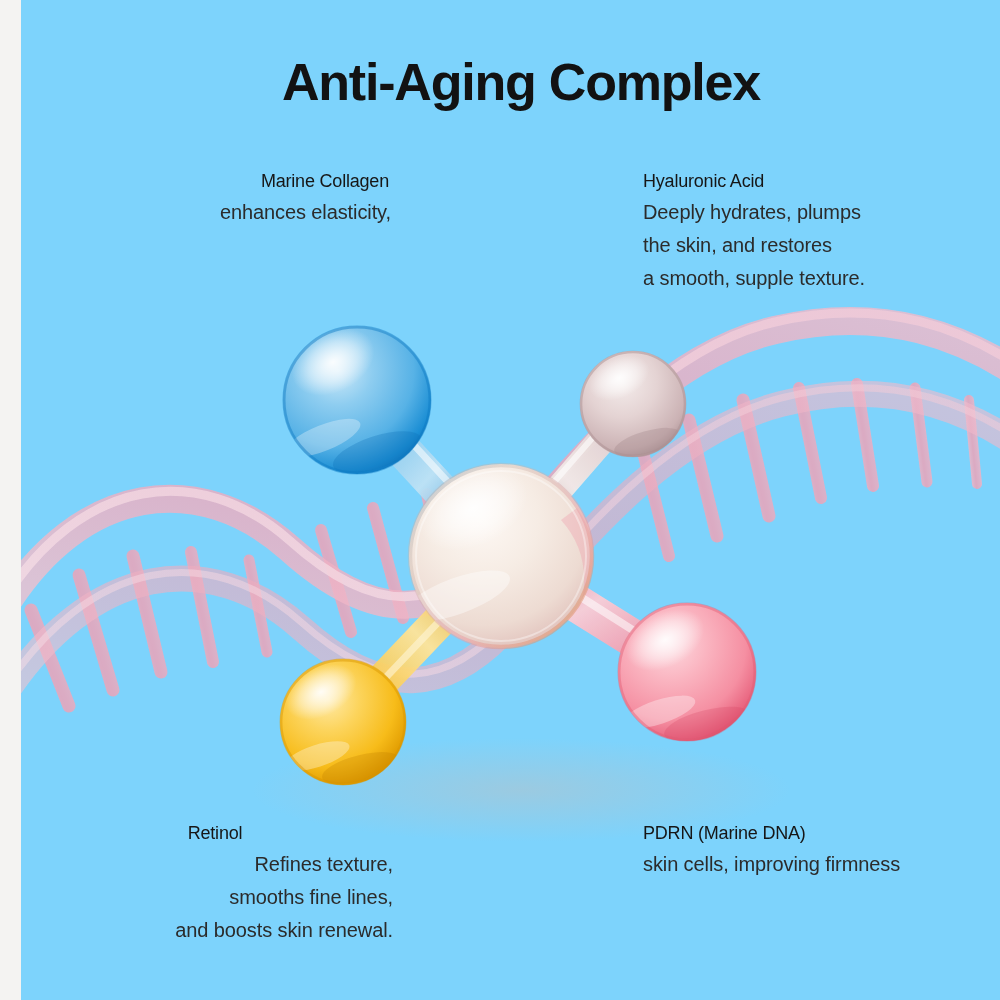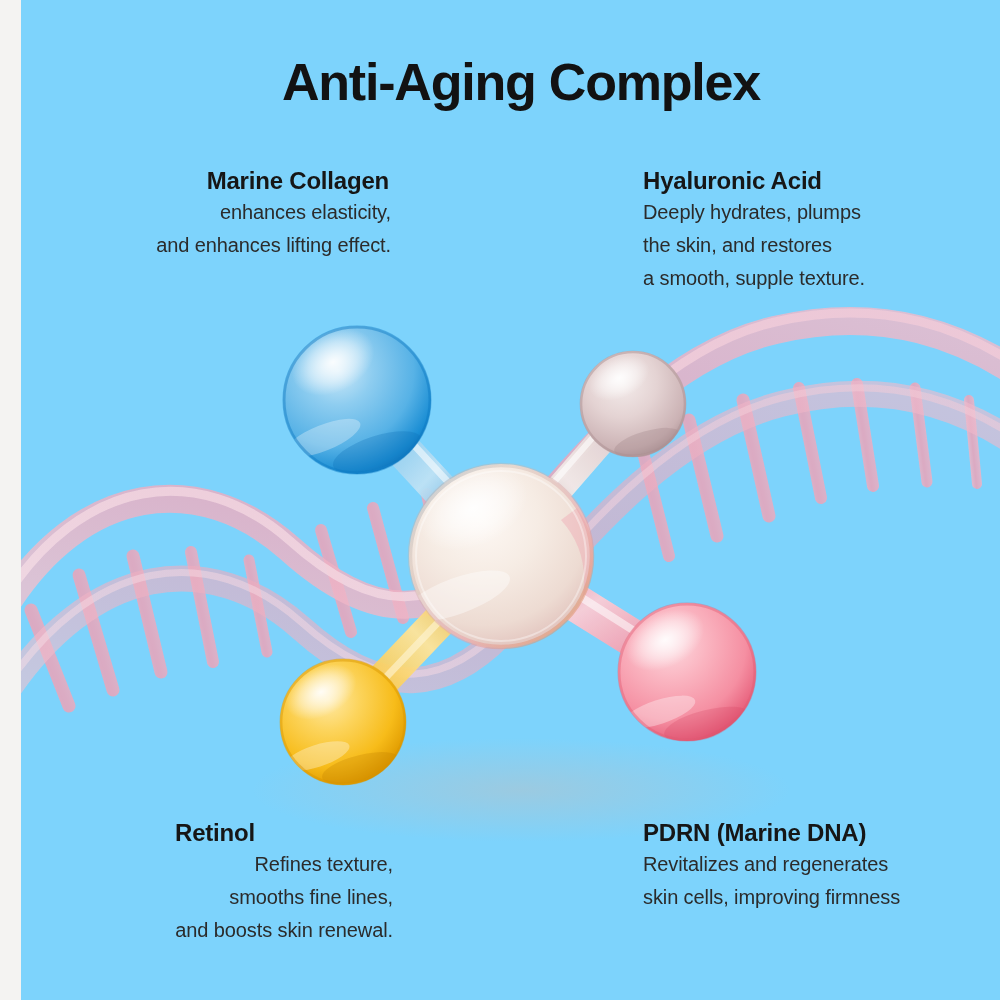--- a/index.html
+++ b/index.html
@@ -35,22 +35,22 @@
     font-weight:700;
     letter-spacing:-1.2px;
     color:#121212;
     white-space:nowrap;
   }
 
   
   .block { position:absolute; }
 
   .block .head {
-    font-size:24px;
-    font-weight:700;
+    font-size:18px;
+    font-weight:400;
     color:#161616;
     letter-spacing:-0.2px;
     line-height:30px;
     white-space:nowrap;
   }
   .block .body-line {
     font-size:20px;
     font-weight:300;
     color:#2b2b2b;
     line-height:33px;
@@ -316,36 +316,34 @@
       <circle cx="480" cy="556" r="91" fill="none" stroke="url(#coreEdge)" stroke-width="4.5"></circle>
       <circle cx="480" cy="556" r="85" fill="none" stroke="#ffffff" stroke-width="2" opacity="0.38"></circle>
     </g>
   </svg>
 
   <h1 class="title">Anti-Aging Complex</h1>
 
   <div class="block" id="block-collagen">
     <div class="head">Marine Collagen</div>
     <div class="body-line">enhances elasticity,</div>
-    <div class="body-line">and enhances lifting effect.</div>
   </div>
 
   <div class="block" id="block-retinol">
     <div class="head">Retinol</div>
     <div class="body-line">Refines texture,</div>
     <div class="body-line">smooths fine lines,</div>
     <div class="body-line">and boosts skin renewal.</div>
   </div>
 
   <div class="block" id="block-hyaluronic">
     <div class="head">Hyaluronic Acid</div>
     <div class="body-line">Deeply hydrates, plumps</div>
     <div class="body-line">the skin, and restores</div>
     <div class="body-line">a smooth, supple texture.</div>
   </div>
 
   <div class="block" id="block-pdrn">
     <div class="head">PDRN (Marine DNA)</div>
-    <div class="body-line">Revitalizes and regenerates</div>
     <div class="body-line">skin cells, improving firmness</div>
   </div>
 
 </div>
 
 </body></html>

